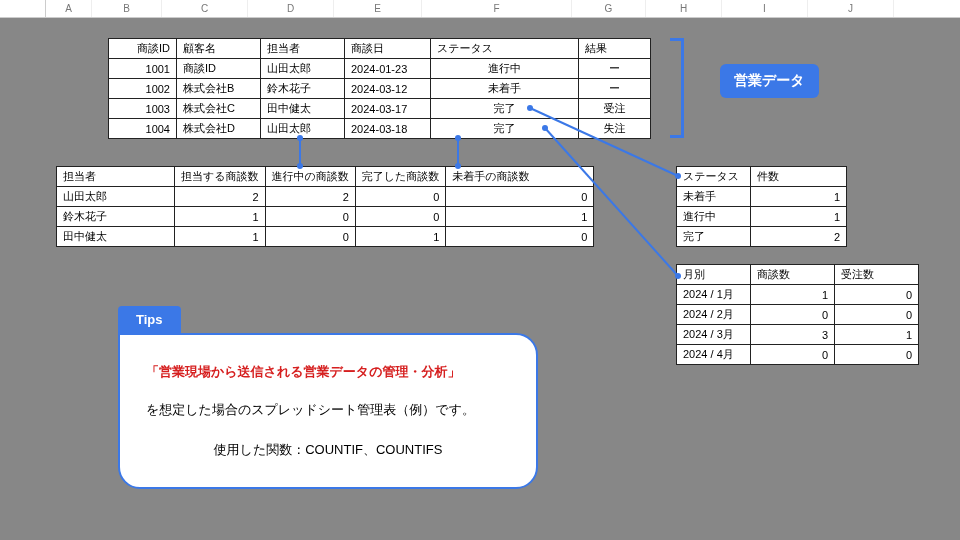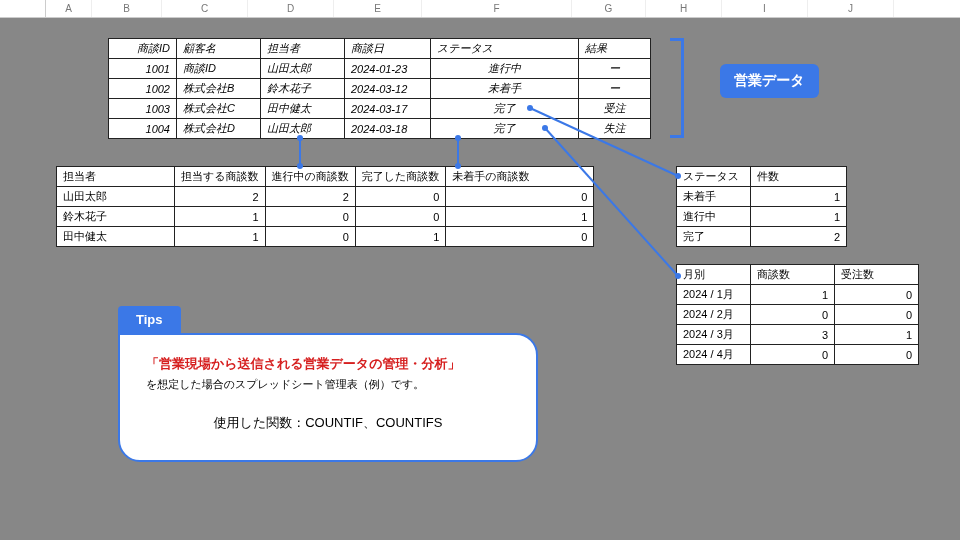--- a/index.html
+++ b/index.html
@@ -27,23 +27,23 @@
 
   
   .badge { background:#3b78e7; color:#fff; font-weight:bold; padding:8px 14px; border-radius:6px; font-size:14px; }
 
   
   .bracket { border:3px solid #3b78e7; border-left:none; width:14px; }
 
   
   .tipsWrap { }
   .tipsTab { background:#3b78e7; color:#fff; font-weight:bold; padding:6px 18px; border-radius:4px 4px 0 0; display:inline-block; font-size:13px; }
-  .tipsBox { background:#fff; border:2px solid #3b78e7; border-radius:0 22px 22px 22px; padding:20px 26px 28px 26px; width:420px; }
+  .tipsBox { background:#fff; border:2px solid #3b78e7; border-radius:0 22px 22px 22px; padding:28px 26px 28px 26px; width:420px; }
   .tipsBox .red { color:#d62020; font-weight:bold; font-size:13px; }
-  .tipsBox .line2 { font-size:11px; margin-top:4px; }
+  .tipsBox .line2 { font-size:13px; margin-top:20px; }
   .tipsBox .fn { font-weight:normal; font-size:13px; text-align:center; margin-top:22px; }
 
   
   svg.conn { position:absolute; top:0; left:0; width:100%; height:100%; pointer-events:none; }
   svg.conn line { stroke:#3b78e7; stroke-width:2; }
   svg.conn circle { fill:#3b78e7; }
 </style>
 </head>
 <body>
 
@@ -56,21 +56,21 @@
   <div class="col" style="width:88px">E</div>
   <div class="col" style="width:150px">F</div>
   <div class="col" style="width:74px">G</div>
   <div class="col" style="width:76px">H</div>
   <div class="col" style="width:86px">I</div>
   <div class="col" style="width:86px">J</div>
 </div>
 
 <div class="sheet">
 
-  <div class="pos" style="top:20px; left:108px;font-style:italic;">
+  <div class="pos" style="top:20px; left:108px;">
     <table>
       <tbody>
           <tr>
         <th style="width:68px" class="num">商談ID</th>
         <th style="width:84px">顧客名</th>
         <th style="width:84px">担当者</th>
         <th style="width:86px">商談日</th>
         <th style="width:148px">ステータス</th>
         <th style="width:72px">結果</th>
       </tr>

